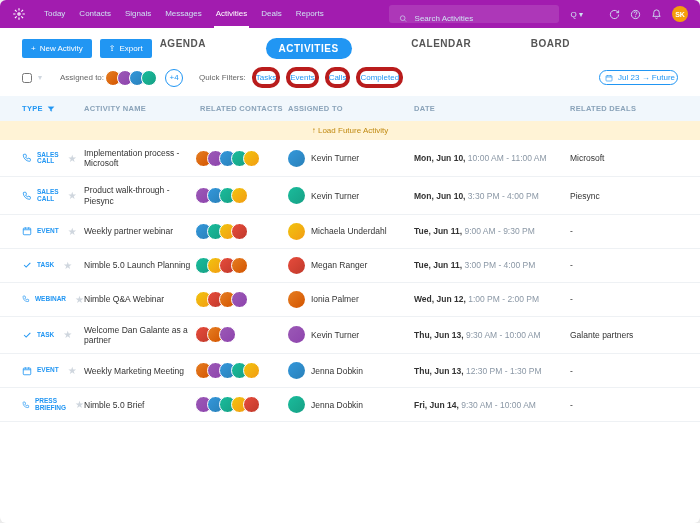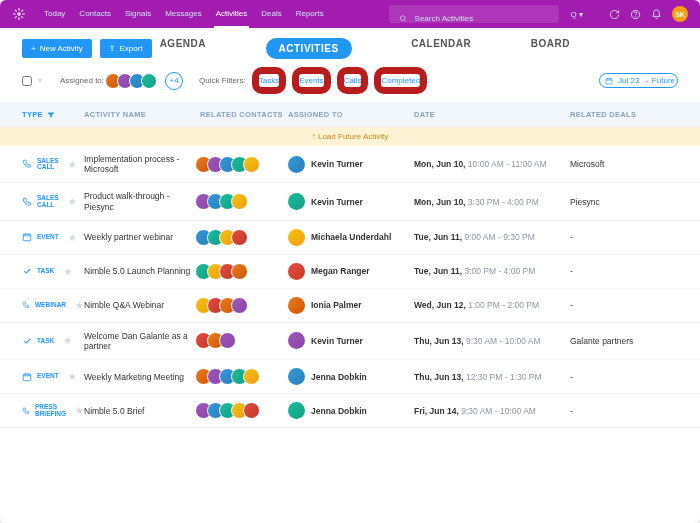--- a/index.html
+++ b/index.html
@@ -23,21 +23,21 @@
 .btn-new,.btn-export{background:#2196f3;color:#fff;border:0;padding:5px 9px;font-size:8px;border-radius:2px;display:flex;align-items:center;gap:4px;cursor:pointer}
 .views{flex:1;display:flex;justify-content:space-between;gap:18px;font-size:10px;font-weight:600;color:#555;letter-spacing:.5px}
 .views a{cursor:pointer}
 .views a.active{background:#2196f3;color:#fff;padding:5px 13px;border-radius:12px}
 .filters{padding:0 22px 8px;display:flex;align-items:center;gap:6px;font-size:8px;color:#666}
 .filters input[type=checkbox]{width:10px;height:10px}
 .filters .assigned{display:flex;align-items:center;gap:5px}
 .filters .avatars{display:flex}
 .filters .avatars .av{width:16px;height:16px;border-radius:50%;border:1.5px solid #fff;margin-left:-4px}
 .filters .more{width:18px;height:18px;border:1px solid #2196f3;color:#2196f3;border-radius:50%;display:flex;align-items:center;justify-content:center;font-size:8px;margin-left:3px;cursor:pointer}
-.filters .chip{border:7px solid #b91c1c;color:#2196f3;padding:2px 0;border-radius:10px;font-size:8px;cursor:pointer}
+.filters .chip{border:4px solid #b91c1c;color:#2196f3;padding:2px 0;border-radius:10px;font-size:8px;cursor:pointer}
 .filters .sp{flex:1}
 .filters .range{border:1px solid #2196f3;color:#2196f3;padding:2px 2px 2px 18px;border-radius:10px;position:relative;cursor:pointer}
 .filters .range svg{position:absolute;left:5px;top:3px;width:8px;height:8px;stroke:#2196f3;fill:none}
 .thead{background:#f1f7fc;color:#8aa3b9;font-size:7.5px;font-weight:600;letter-spacing:.3px;display:flex;padding:8px 22px}
 .col-type{width:62px;display:flex;align-items:center;gap:4px;color:#2196f3}
 .col-type svg{width:8px;height:8px;stroke:#2196f3;fill:#2196f3}
 .col-name{width:116px}
 .col-contacts{width:88px}
 .col-assigned{width:126px}
 .col-date{width:156px}
@@ -47,21 +47,21 @@
 .row{display:flex;align-items:center;padding:8px 22px;border-bottom:1px solid #eef1f4;font-size:8.5px}
 .row .col-type{display:flex;align-items:center;gap:5px}
 .row .type-icon{width:10px;height:10px;stroke:#2196f3;fill:none}
 .row .type-label{color:#2196f3;font-size:6.5px;font-weight:600;line-height:1}
 .row .star{color:#cfd6de;font-size:10px;margin-left:4px;cursor:pointer}
 .row .col-name{font-weight:400;color:#333;padding-right:8px;line-height:1.2}
 .row .col-contacts .avatars{display:flex}
 .row .col-contacts .avatars .av{width:17px;height:17px;border-radius:50%;border:1.5px solid #fff;margin-left:-5px}
 .row .col-assigned{display:flex;align-items:center;gap:6px}
 .row .col-assigned .av{width:17px;height:17px;border-radius:50%}
-.row .col-assigned .nm{font-weight:700;color:#333}
+.row .col-assigned .nm{font-weight:400;color:#333}
 .row .col-date .d{font-weight:700;color:#333}
 .row .col-date .t{color:#8a97a5}
 .row .col-deals{color:#333}
 .av1{background:linear-gradient(135deg,#e67e22,#d35400)}
 .av2{background:linear-gradient(135deg,#9b59b6,#8e44ad)}
 .av3{background:linear-gradient(135deg,#3498db,#2980b9)}
 .av4{background:linear-gradient(135deg,#1abc9c,#16a085)}
 .av5{background:linear-gradient(135deg,#f1c40f,#f39c12)}
 .av6{background:linear-gradient(135deg,#e74c3c,#c0392b)}
 </style>

